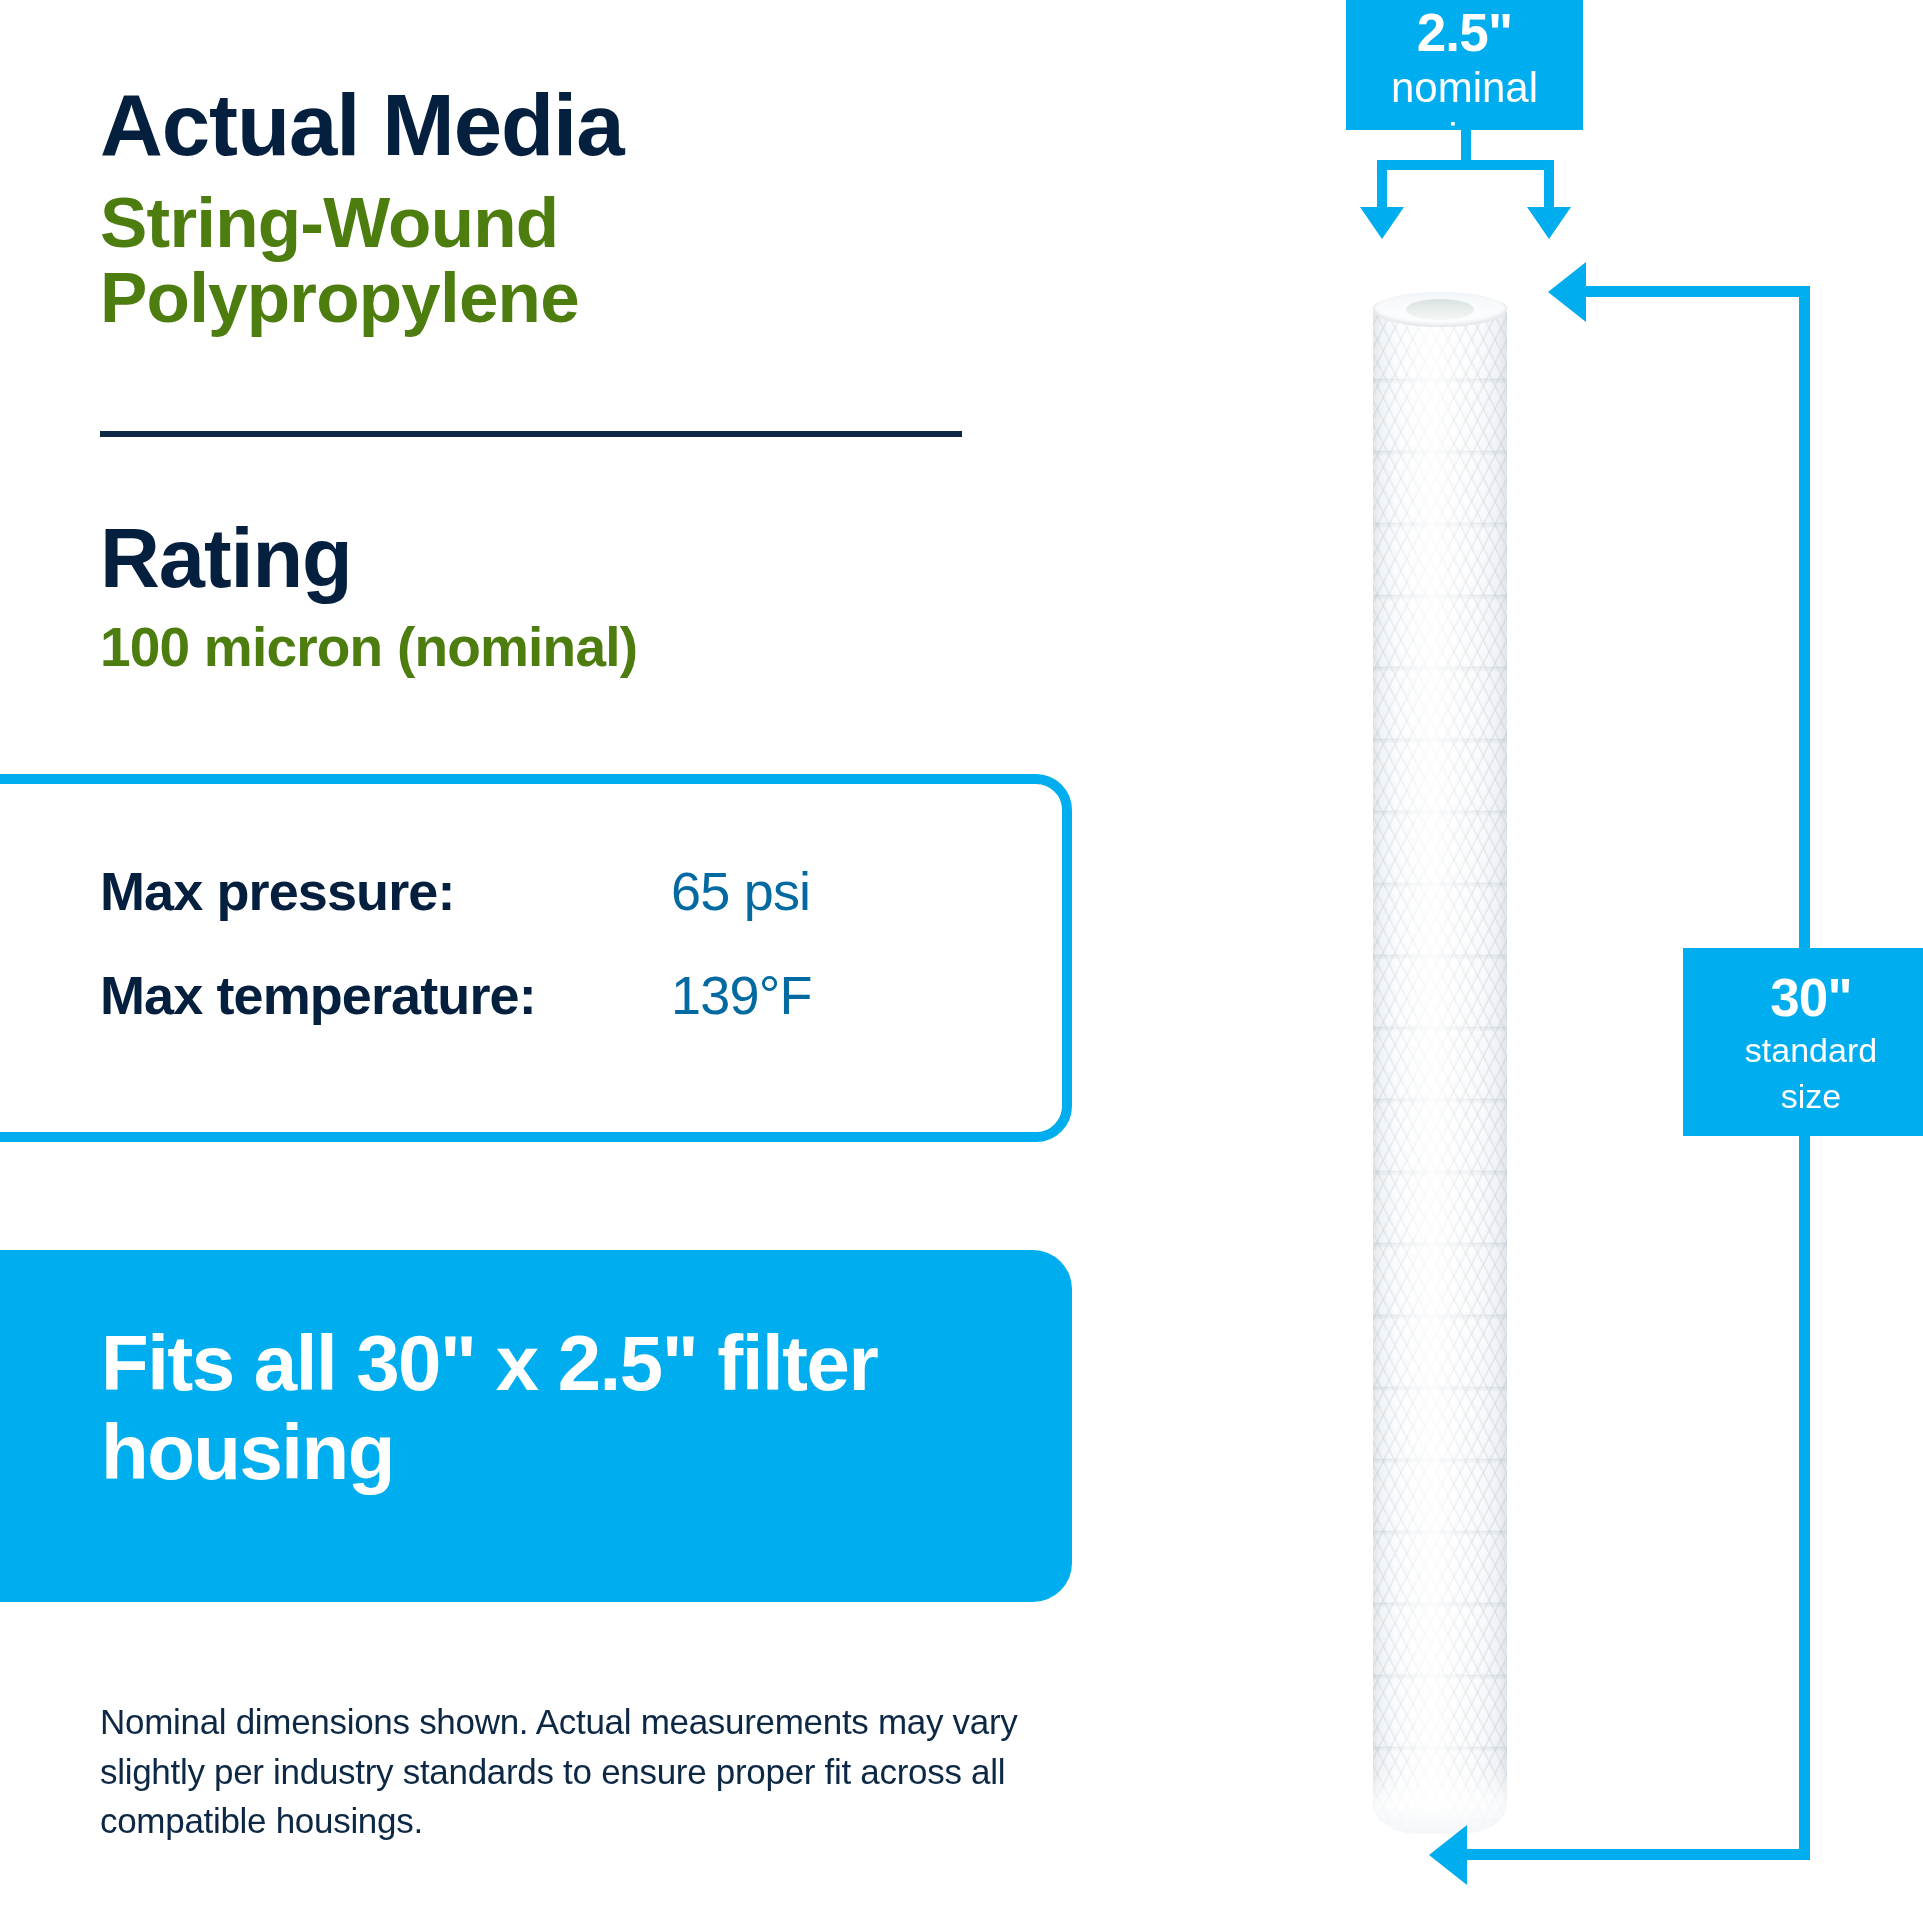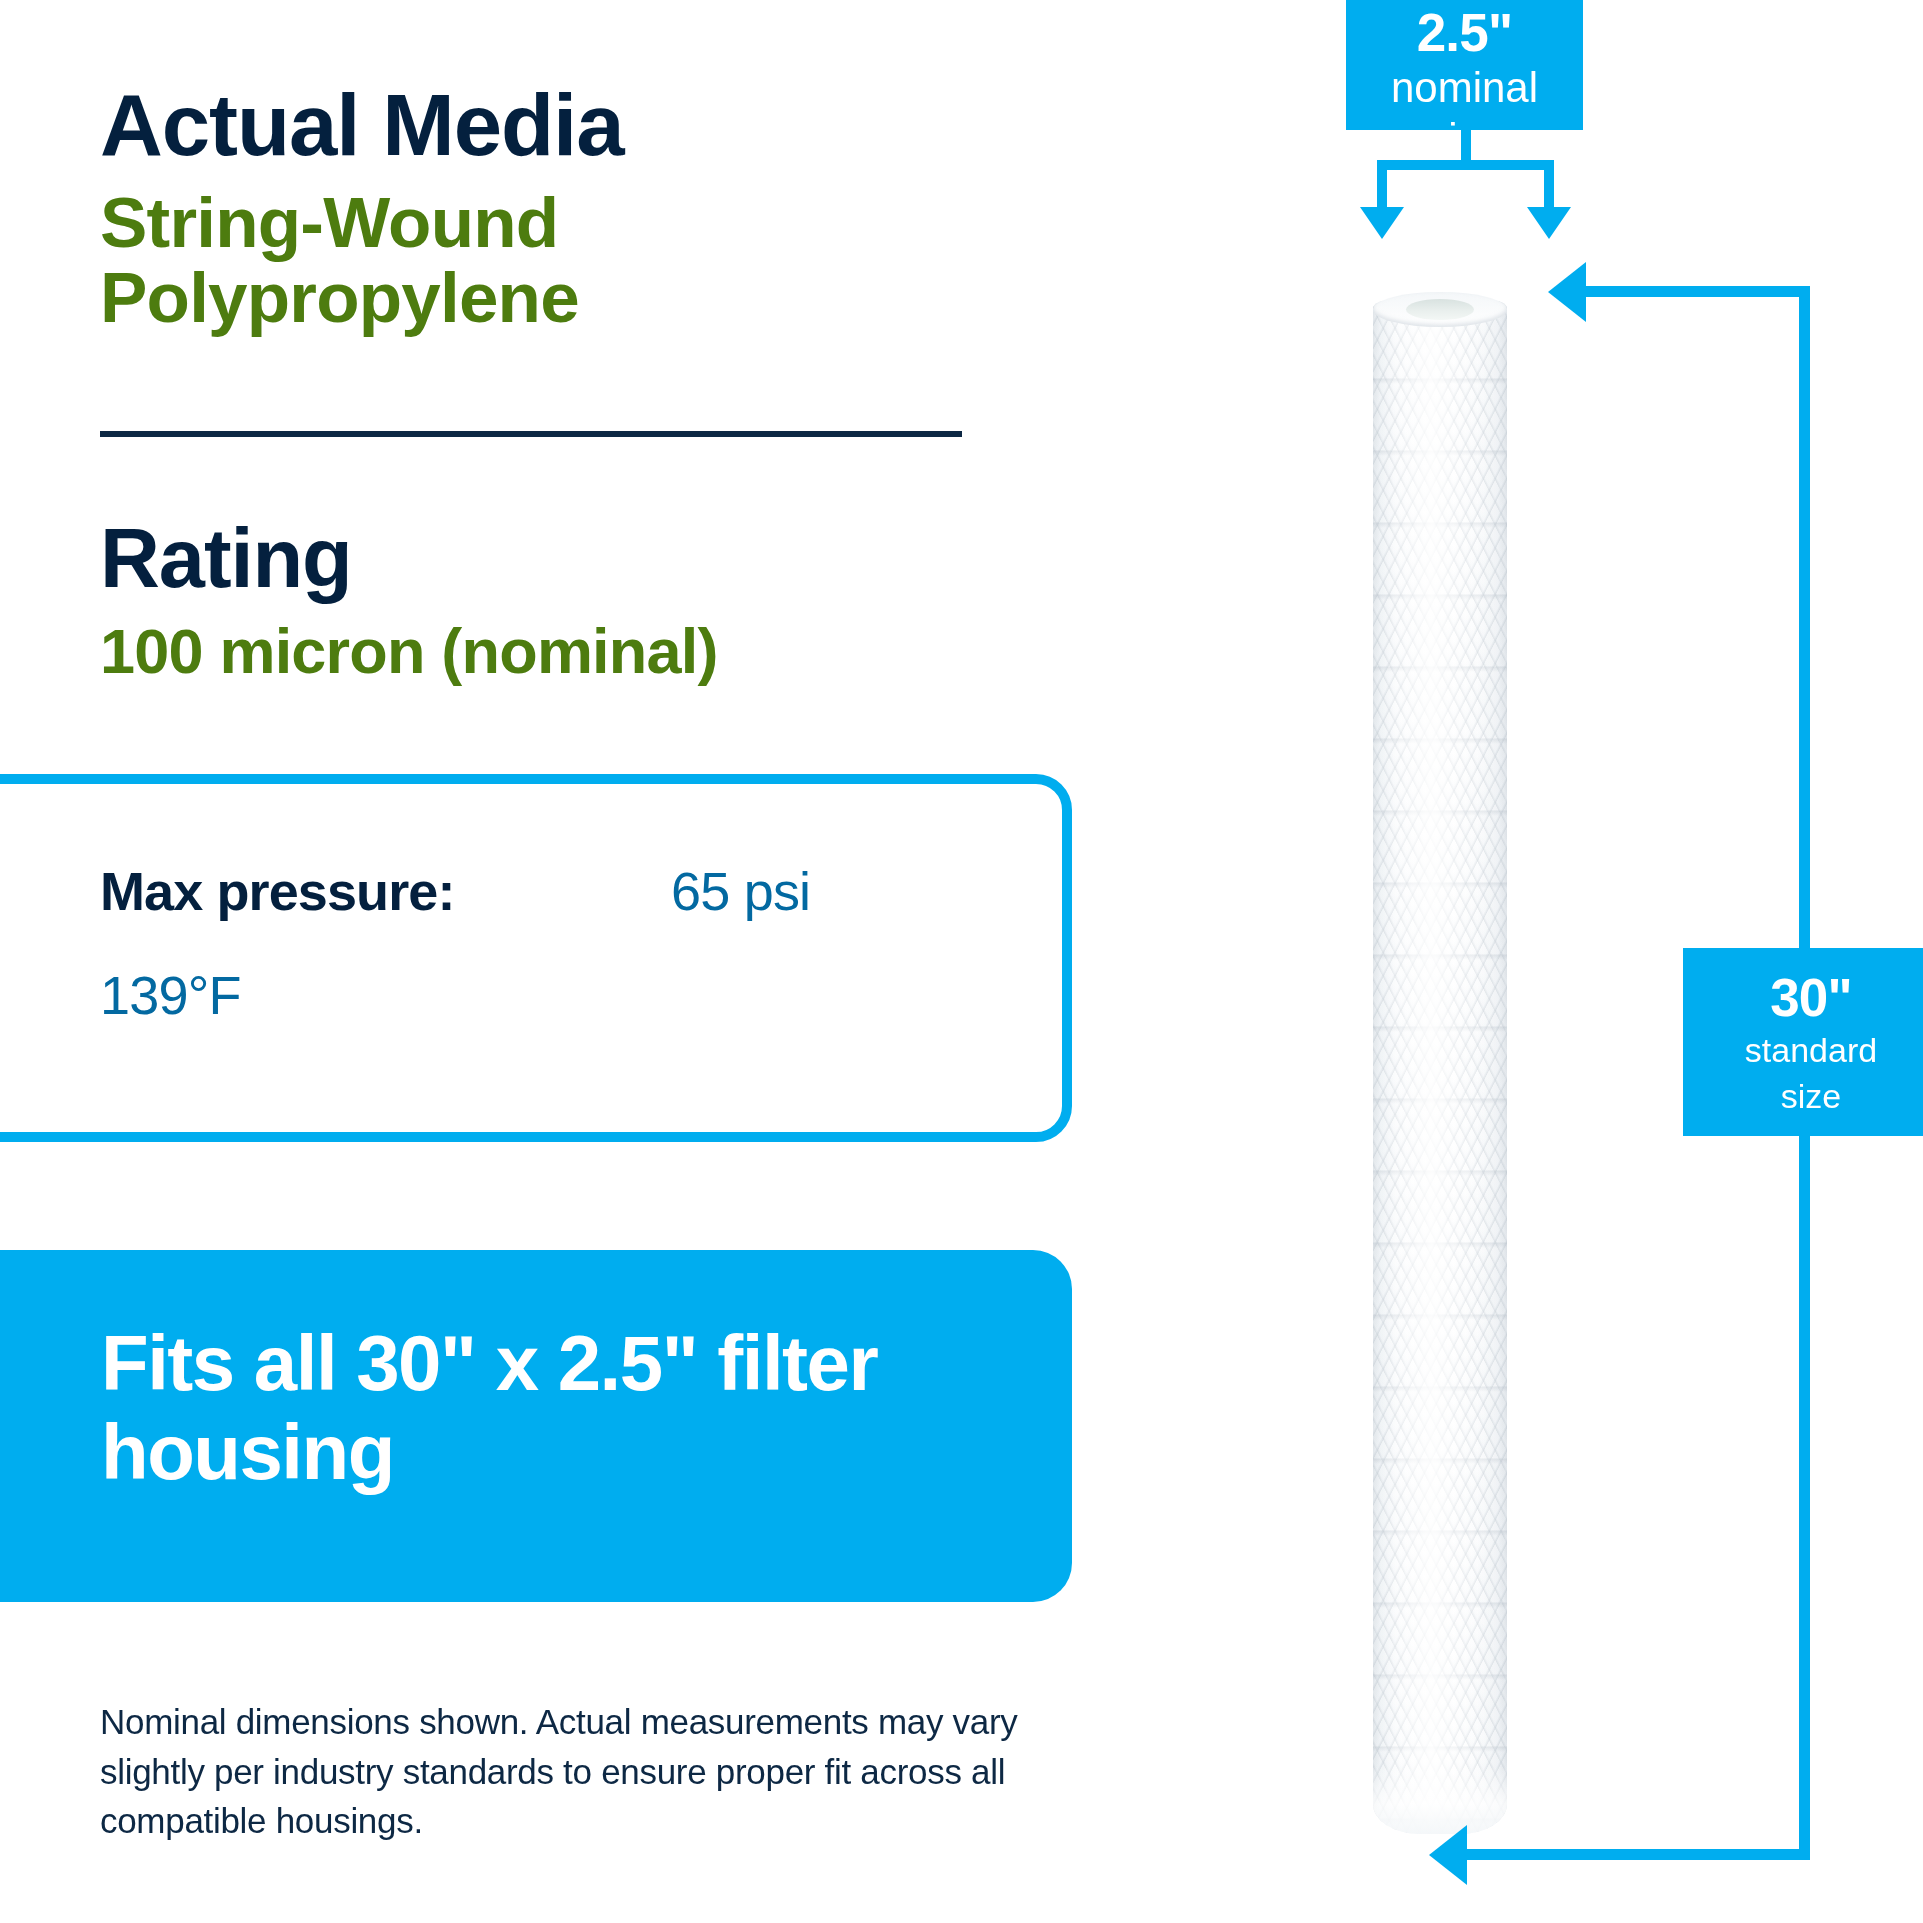--- a/index.html
+++ b/index.html
@@ -43,21 +43,21 @@
 
   #divider {
     position:absolute;
     left:100px; top:431px;
     width:862px; height:6px;
     background:#0d2844;
   }
 
   #grp-rating { top:485px;margin-top:32px; }
   #grp-rating .spec-title { font-size:83px; }
-  #grp-rating .spec-value { font-size:63px; margin-top:18px; }
+  #grp-rating .spec-value { font-size:55px; margin-top:18px; }
 
   
 
   #spec-box {
     position:absolute;
     left:-45px; top:774px;
     width:1117px; height:368px;
     border:10.5px solid #00ADEF;
     border-radius:36px;
     background:transparent;
@@ -347,20 +347,21 @@
 
   <div id="spec-box">
     <div id="spec-table">
 
       <div class="spec-row">
         <div class="spec-label">Max pressure:</div>
         <div class="spec-val">65 psi</div>
       </div>
 
       <div class="spec-row">
+        <div class="spec-label">Max temperature:</div>
         <div class="spec-val">139°F</div>
       </div>
 
     </div>
   </div>
 
   <div id="fits-banner">
     <div id="fits-text">Fits all 30" x 2.5" filter housing</div>
   </div>
 

